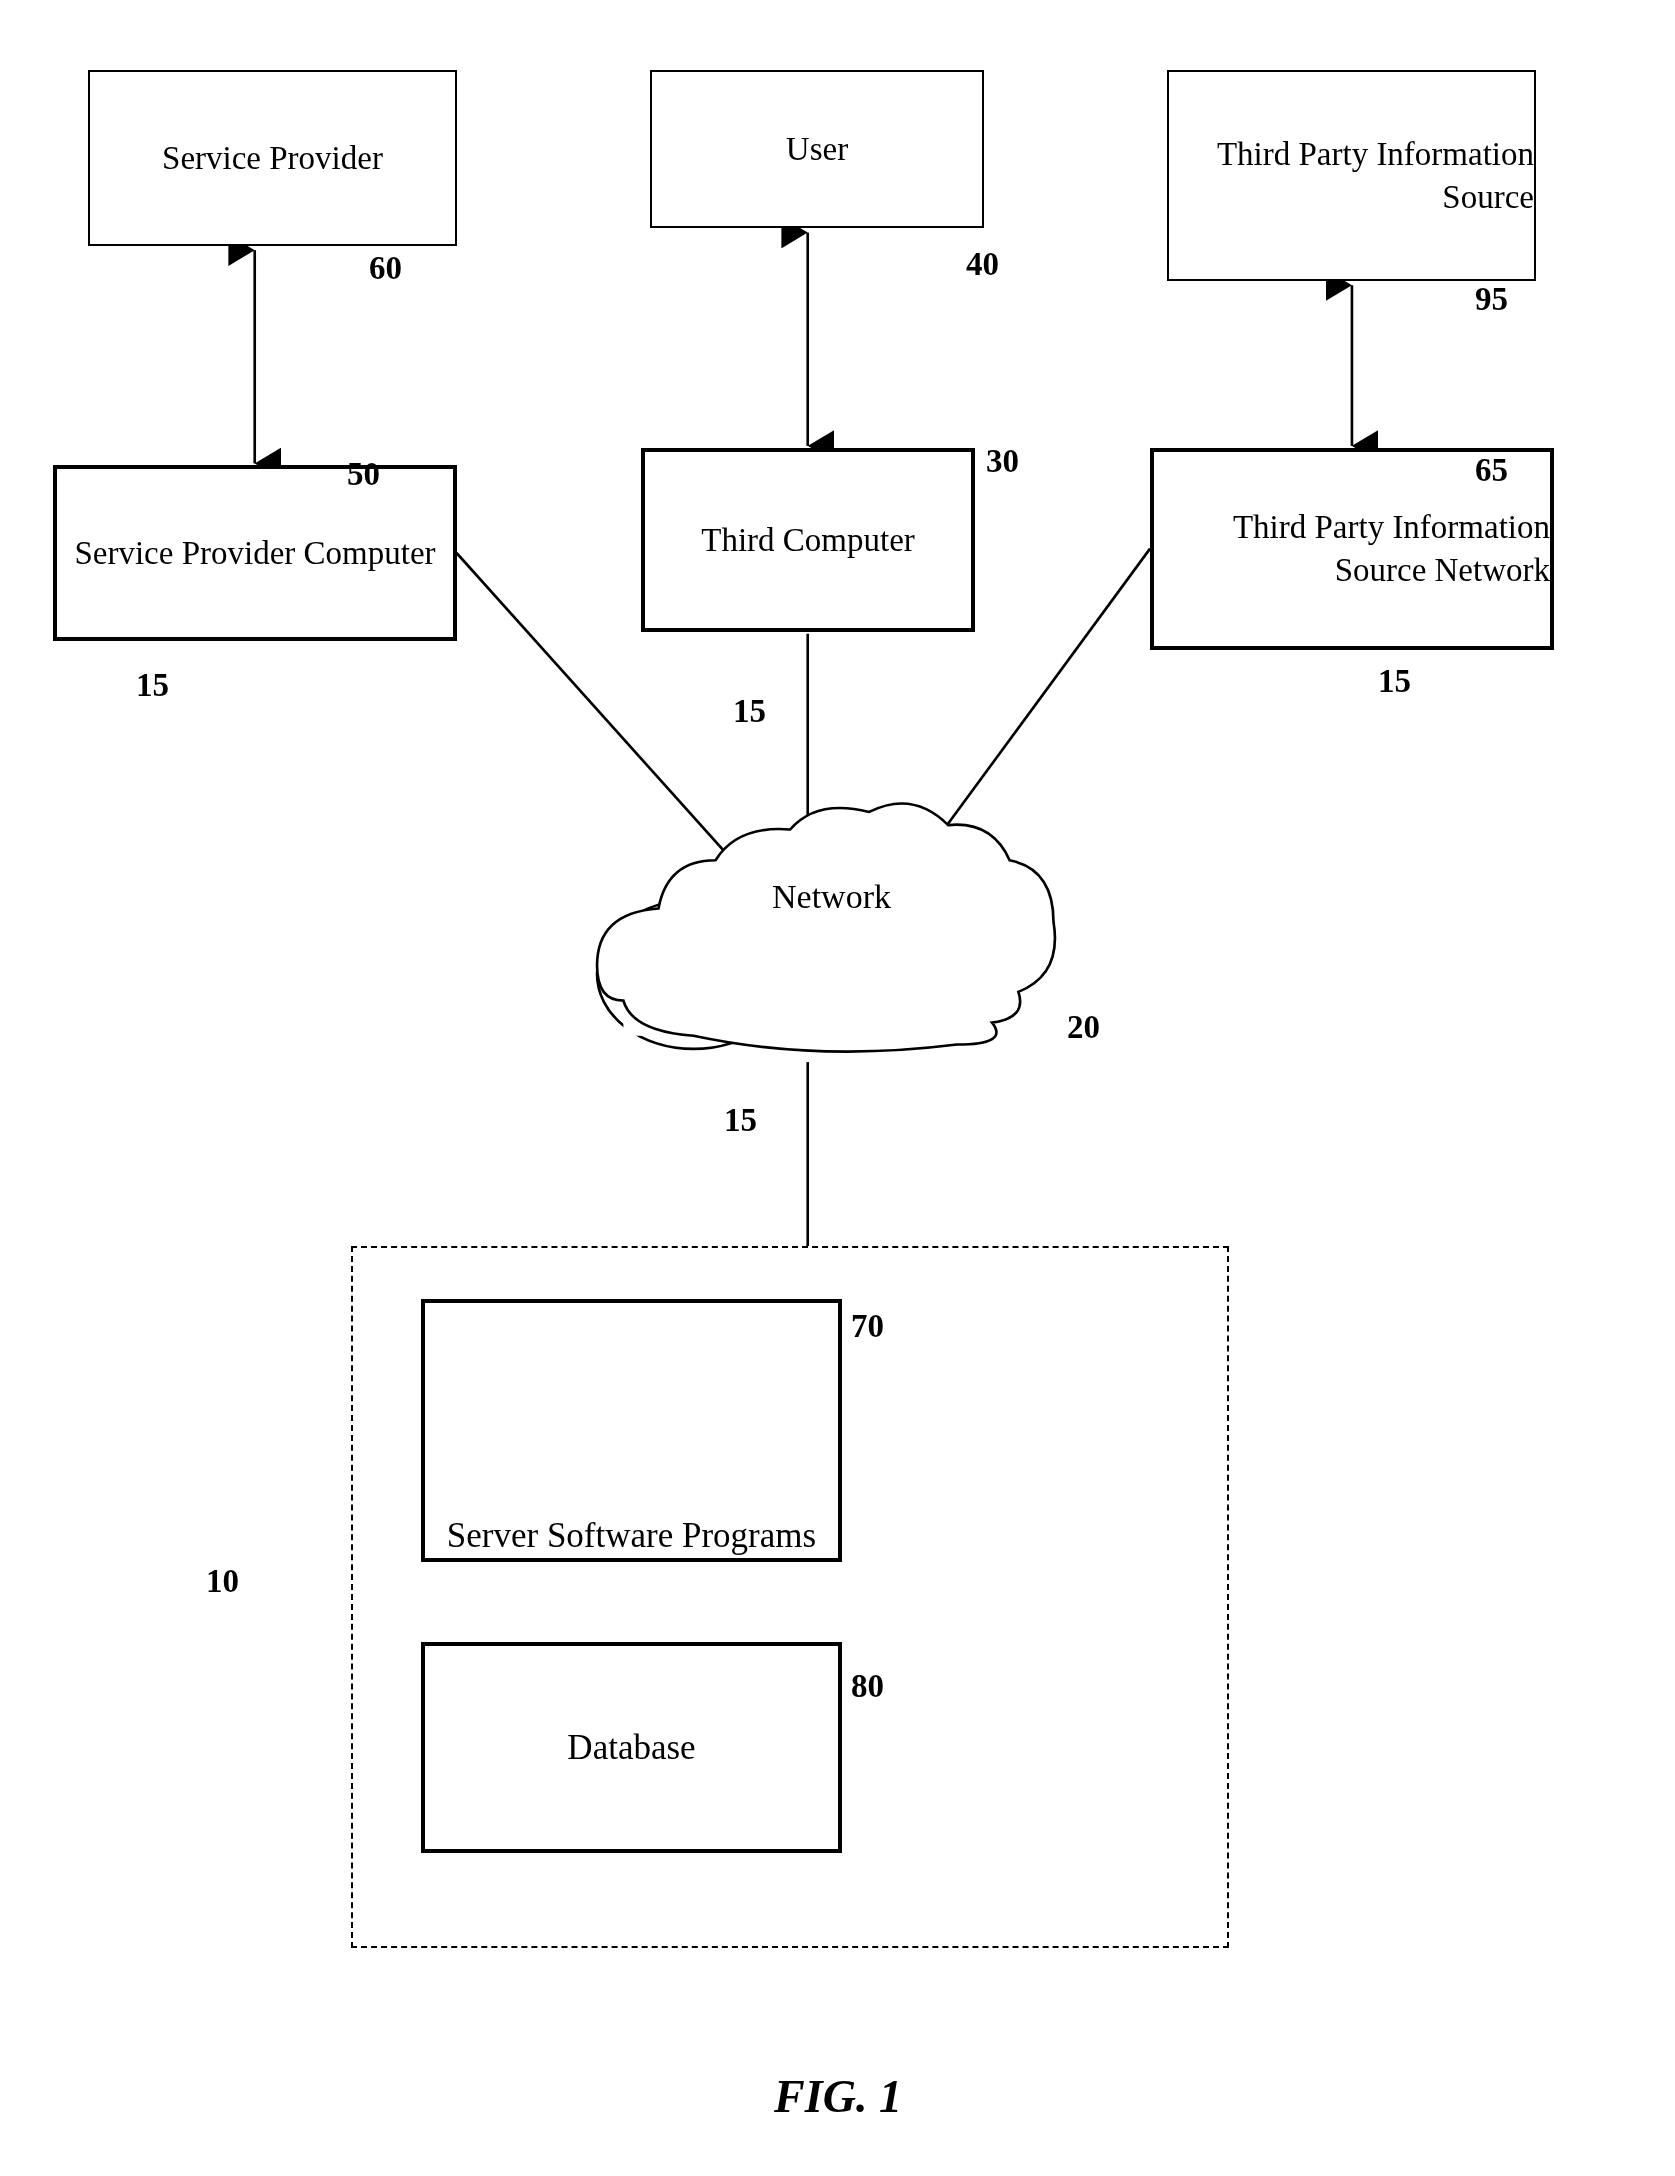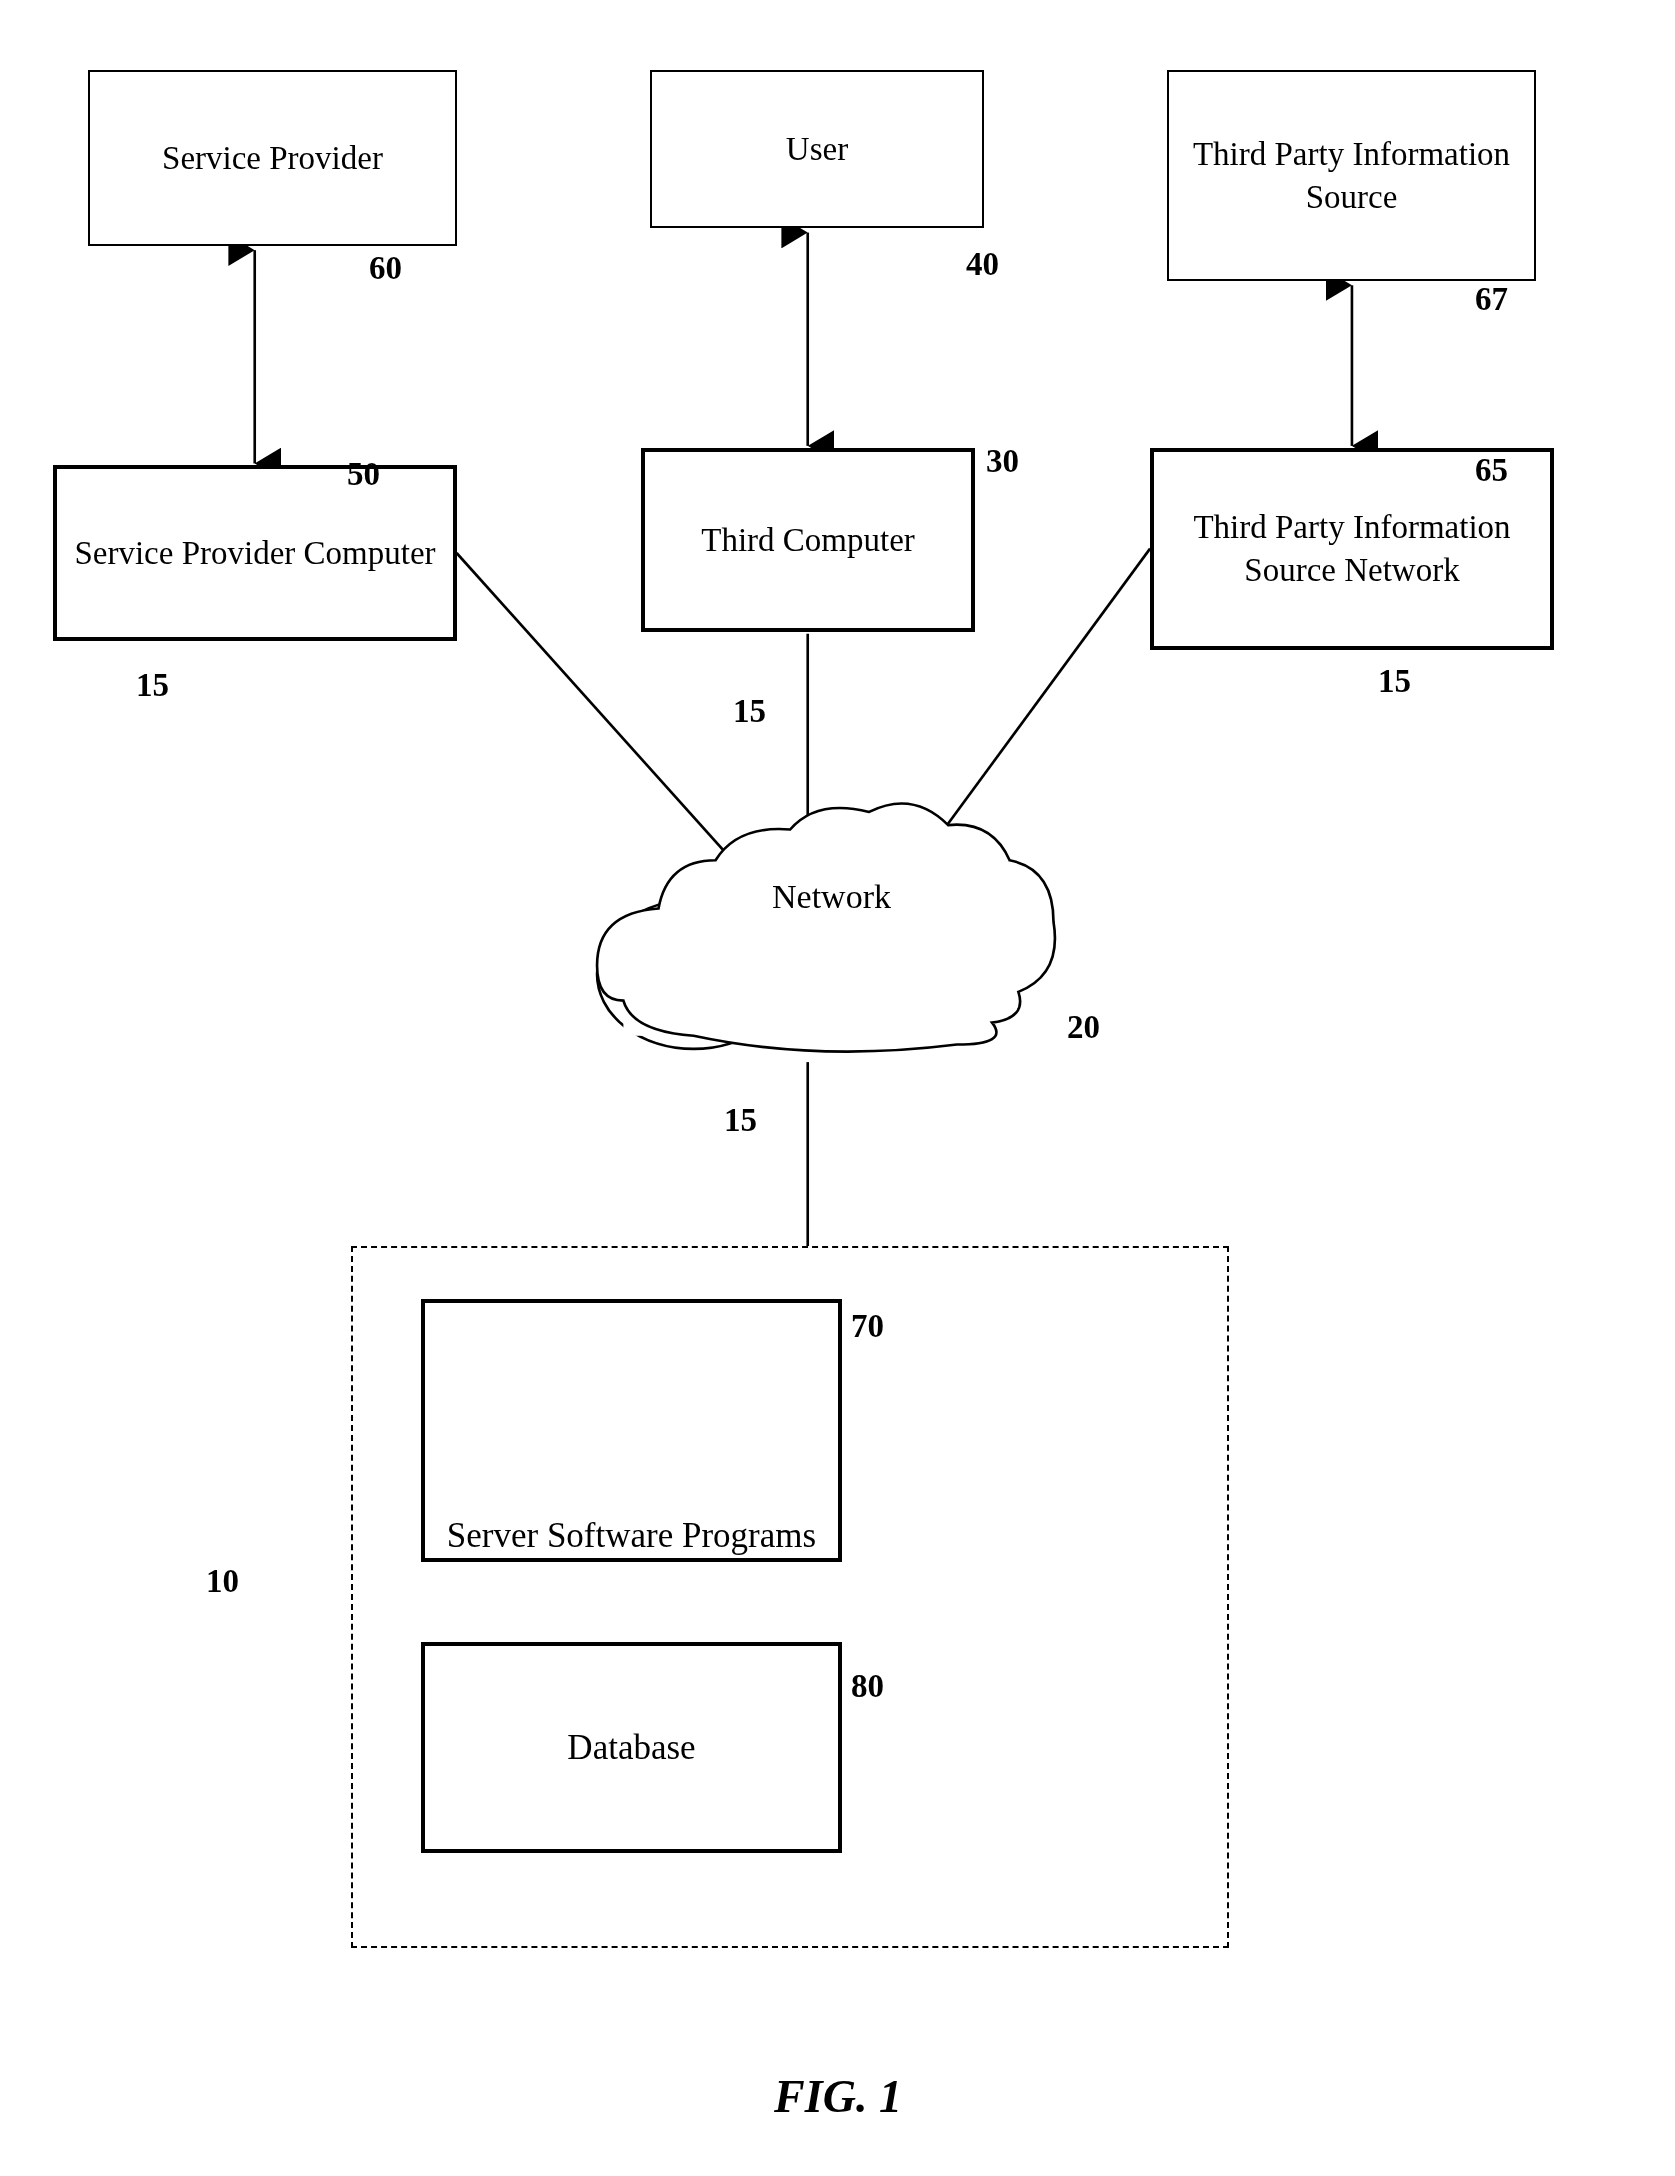--- a/index.html
+++ b/index.html
@@ -13,21 +13,21 @@
     }
 
     
     .box {
       position: absolute;
       border: 2.6px solid #000;
       background: #fff;
       display: flex;
       align-items: center;
       justify-content: center;
-      text-align: center;
+      text-align: right;
       font-size: 33px;
       font-weight: normal;
       line-height: 1.3;
     }
 
     .box-thick {
       border: 4.4px solid #000;
     }
 
     
@@ -249,21 +249,21 @@
 <div class="box box-thick" id="third-party-computer-box">
   <span>Third Party Information Source Network</span>
 </div>
 
 <div style="position:absolute; left:772px; top:878px; font-size:34px; text-align:left;">
   <span>Network</span>
 </div>
 
 <div class="ref-label" style="left:369px; top:250px;">60</div>
 <div class="ref-label" style="left:966px; top:246px;">40</div>
-<div class="ref-label" style="left:1475px; top:281px;">67</div>
+<div class="ref-label" style="left:1475px; top:281px;">95</div>
 
 <div class="ref-label" style="left:347px; top:456px;">50</div>
 <div class="ref-label" style="left:986px; top:443px;">30</div>
 <div class="ref-label" style="left:1475px; top:452px;">65</div>
 
 <div class="ref-label" style="left:136px; top:667px;">15</div>
 <div class="ref-label" style="left:733px; top:693px;">15</div>
 <div class="ref-label" style="left:1378px; top:663px;">15</div>
 <div class="ref-label" style="left:724px; top:1102px;">15</div>
 

